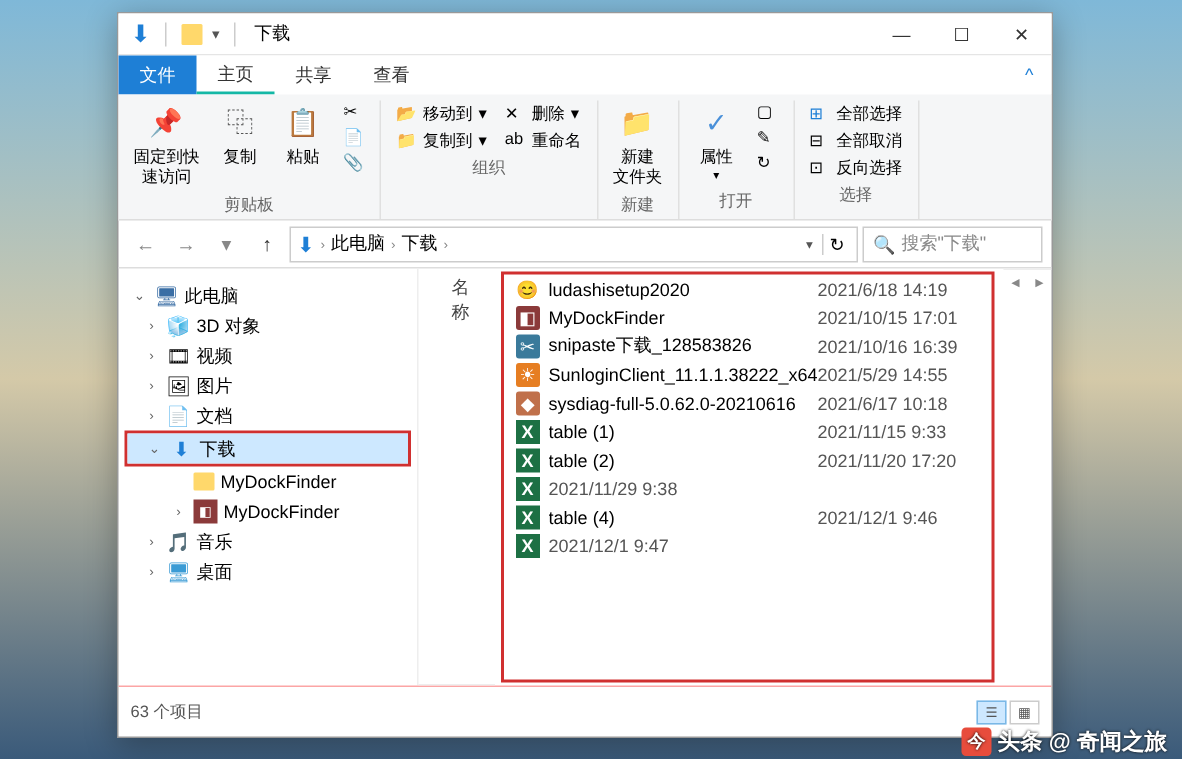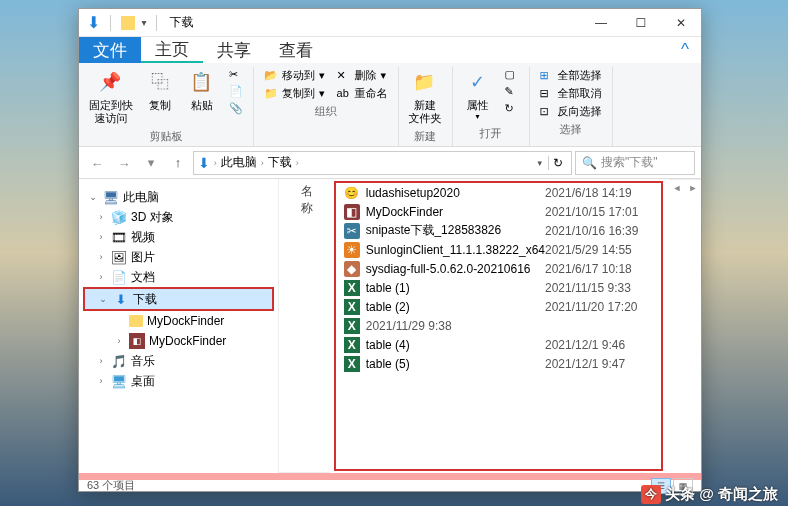--- a/index.html
+++ b/index.html
@@ -7,21 +7,21 @@
 .window { position: absolute; left: 78px; top: 8px; width: 624px; height: 484px; background: #fff; border: 1px solid #999; box-shadow: 0 4px 20px rgba(0,0,0,0.3); display: flex; flex-direction: column; }
 .titlebar { height: 28px; background: #fff; display: flex; align-items: center; padding: 0 0 0 8px; border-bottom: 1px solid #e5e5e5; }
 .titlebar .qat { display: flex; align-items: center; gap: 6px; }
 .titlebar .qat-arrow { color: #1e7fd6; font-size: 16px; }
 .titlebar .sep { width: 1px; height: 16px; background: #ccc; margin: 0 4px; }
 .titlebar .folder-ico { width: 14px; height: 14px; background: #ffd86b; border-radius: 1px; }
 .titlebar .drop { font-size: 10px; color: #555; }
 .titlebar .title { margin-left: 8px; font-size: 12px; }
 .titlebar .winbtns { margin-left: auto; display: flex; }
 .titlebar .winbtn { width: 40px; height: 28px; display: flex; align-items: center; justify-content: center; font-size: 12px; color: #333; }
-.ribbon-tabs { height: 26px; display: flex; align-items: stretch; background: #fff; font-size: 17px; }
+.ribbon-tabs { height: 26px; display: flex; align-items: stretch; background: #fff; font-size: 12px; }
 .ribbon-tabs .tab { padding: 0 14px; display: flex; align-items: center; color: #333; border-top: 1px solid transparent; }
 .ribbon-tabs .tab.file { background: #1e7fd6; color: #fff; }
 .ribbon-tabs .tab.active { border-bottom: 2px solid #14b8a6; }
 .ribbon-tabs .collapse { margin-left: auto; padding: 0 12px; color: #1e7fd6; display: flex; align-items: center; }
 .ribbon { background: #f5f6f7; border-bottom: 1px solid #ddd; padding: 4px 0 0 0; display: flex; font-size: 11px; }
 .ribbon .group { display: flex; flex-direction: column; align-items: center; border-right: 1px solid #e0e0e0; padding: 0 6px 2px 6px; }
 .ribbon .group-row { display: flex; align-items: flex-start; gap: 4px; }
 .ribbon .bigbtn { display: flex; flex-direction: column; align-items: center; padding: 2px 4px; text-align: center; line-height: 1.2; min-width: 38px; }
 .ribbon .bigbtn .ico { width: 28px; height: 28px; display: flex; align-items: center; justify-content: center; font-size: 18px; color: #555; margin-bottom: 2px; }
 .ribbon .smallcol { display: flex; flex-direction: column; gap: 1px; }
@@ -50,21 +50,21 @@
 .filepane .cols .c1 { flex: 1; }
 .filepane .cols .c2 { width: 110px; }
 .redframe { border: 2px solid #d03030; margin: 2px 6px 2px 4px; }
 .filepane .row { display: flex; align-items: center; height: 19px; padding: 0 6px 0 8px; }
 .filepane .row .fico { width: 16px; height: 16px; margin-right: 6px; display: flex; align-items: center; justify-content: center; font-size: 12px; }
 .filepane .row .fname { flex: 1; white-space: nowrap; overflow: hidden; }
 .filepane .row .fdate { width: 110px; color: #555; white-space: nowrap; }
 .hscroll { height: 16px; border-top: 1px solid #eee; display: flex; align-items: center; }
 .hscroll .track { flex: 1; height: 12px; background: #f0f0f0; position: relative; }
 .hscroll .thumb { position: absolute; left: 0; width: 50%; height: 100%; background: #ccc; }
-.status { height: 18px; border-top: 7px solid #fca5a5; display: flex; align-items: center; padding: 0 8px; font-size: 11px; color: #555; gap: 44px; }
+.status { height: 34px; border-top: 1px solid #fca5a5; display: flex; align-items: center; padding: 0 8px; font-size: 11px; color: #555; gap: 44px; }
 .status .views { margin-left: auto; display: flex; gap: 2px; }
 .status .vbtn { width: 20px; height: 16px; border: 1px solid #ccc; display: flex; align-items: center; justify-content: center; font-size: 9px; }
 .status .vbtn.active { background: #cde8ff; border-color: #7ab8e6; }
 .watermark { position: absolute; right: 10px; bottom: 2px; color: #fff; font-size: 15px; font-weight: bold; text-shadow: 0 0 2px #000; display: flex; align-items: center; gap: 4px; }
 .ico-pin{color:#777}.ico-copy{color:#5a9bd5}.ico-paste{color:#e8a33d}
 .ico-folder{background:#ffd86b;border-radius:1px}
 .ico-xcel{background:#1d7044;color:#fff;font-size:9px;font-weight:bold}
 .ico-pc{color:#3a6ea5}
 </style>
 </head>
@@ -315,21 +315,20 @@
             <span class="fico ico-xcel">X</span>
             <span class="fdate">2021/11/29 9:38</span>
           </div>
           <div class="row">
             <span class="fico ico-xcel">X</span>
             <span class="fname">table (4)</span>
             <span class="fdate">2021/12/1 9:46</span>
           </div>
           <div class="row">
             <span class="fico ico-xcel">X</span>
-            <span class="fname">table (5)</span>
             <span class="fdate">2021/12/1 9:47</span>
           </div>
         </div>
       <div class="hscroll">
         <span style="width:16px;text-align:center;color:#888;font-size:9px">◄</span>
         <div class="track">
             <div class="thumb"></div>
           </div>
         <span style="width:16px;text-align:center;color:#888;font-size:9px">►</span>
       </div>

